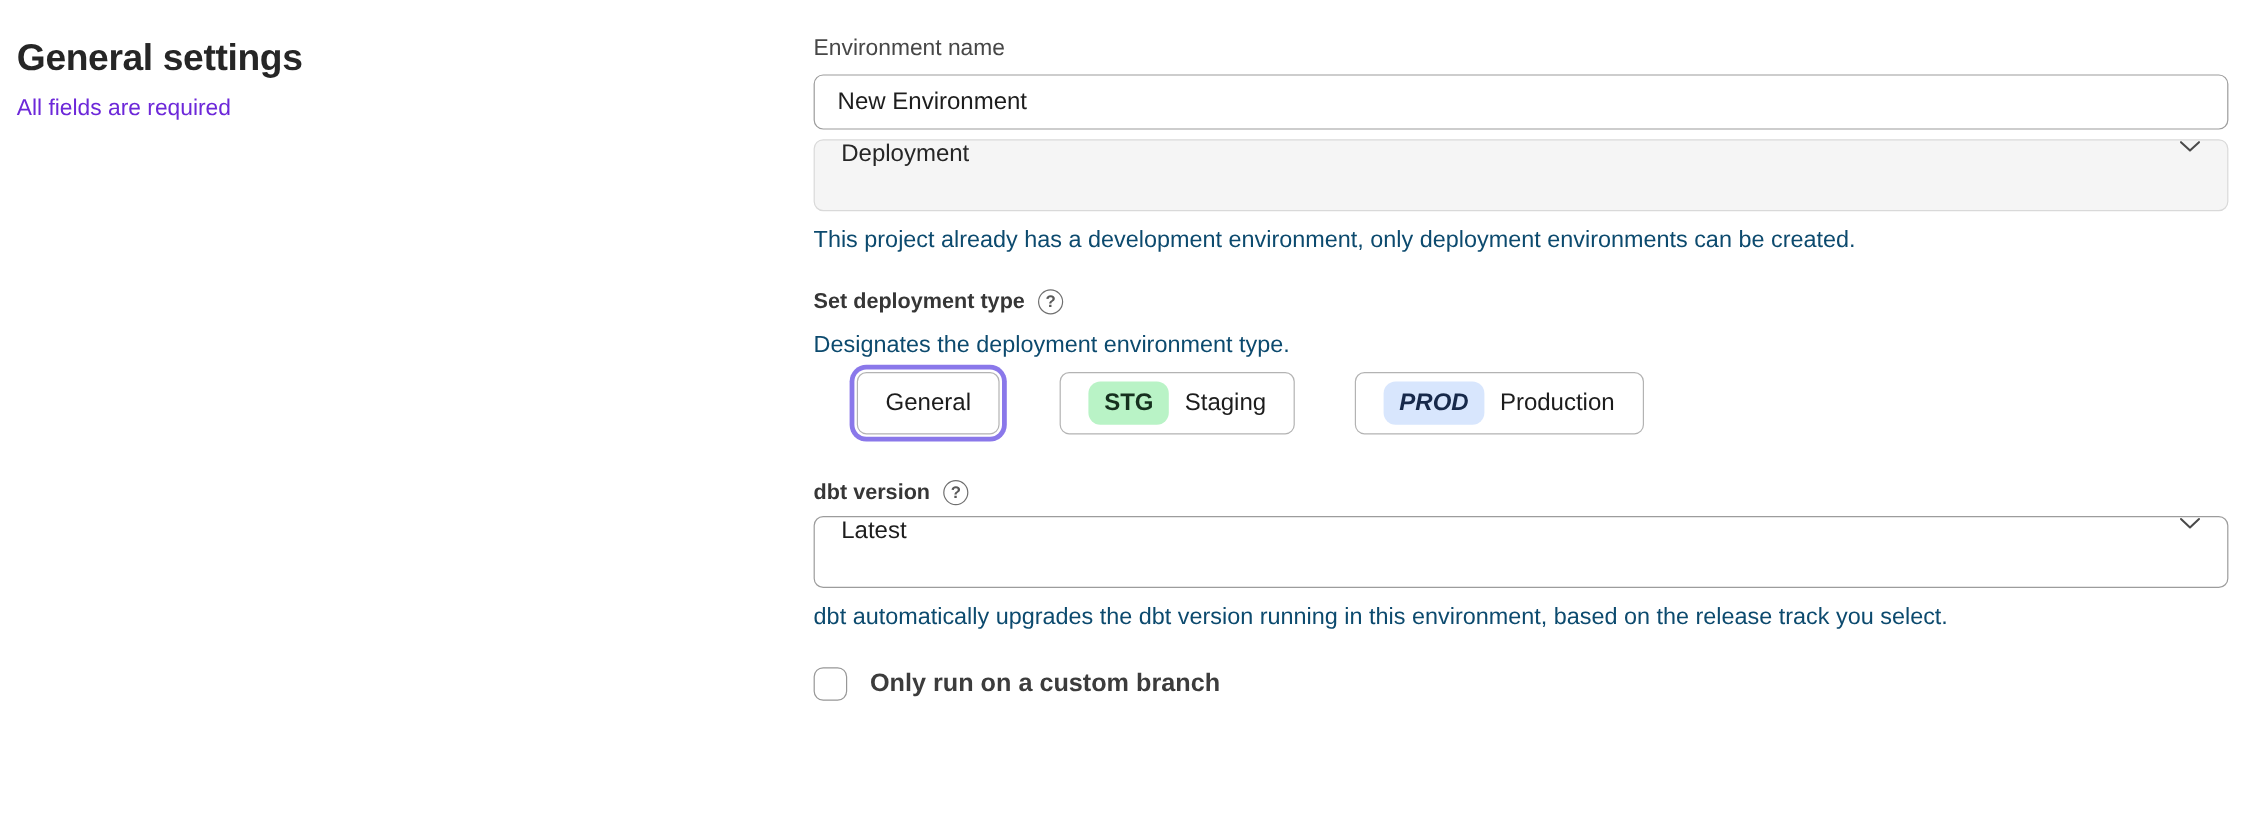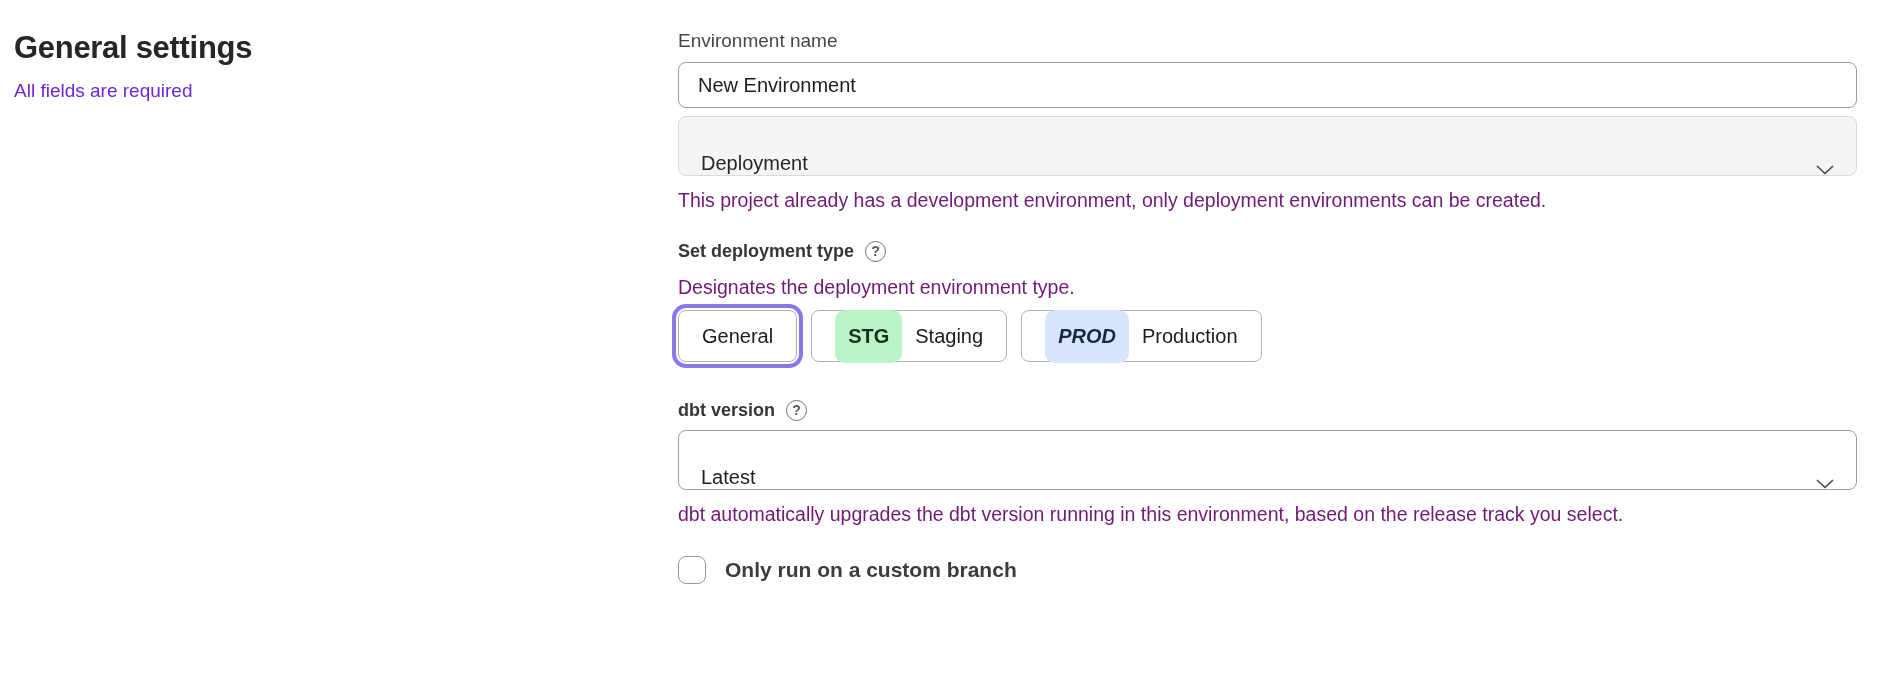--- a/index.html
+++ b/index.html
@@ -15,40 +15,40 @@
   .form-col { position:absolute; left:678px; top:30px; width:1179px; }
 
   .field-label { font-size:19px; font-weight:500; color:#474747; line-height:22px; }
   .field-label.disabled { color:#a7a7a7; }
 
   .text-input { display:block; width:100%; height:46px; margin-top:10px;
     border:1px solid #9c9c9c; border-radius:8px; padding:0 19px;
     font-family:"Liberation Sans",sans-serif; font-size:20px; color:#1d1d1d; background:#fff; outline:none; }
 
   .select { width:100%; height:60px; margin-top:8px; border:1px solid #9c9c9c; border-radius:8px;
-    padding:0 22px; display:flex; align-items:flex-end; justify-content:space-between;
+    padding:0 22px; display:flex; align-items:flex-start; justify-content:space-between;
     font-size:20px; color:#222222; background:#ffffff; cursor:pointer; }
   .select.disabled { background:#f5f5f5; border-color:#d9d9d9; cursor:default; }
 
-  .hint { font-size:19.5px; color:#701a75; margin-top:12px; line-height:24px; }
+  .hint { font-size:19.5px; color:#0c4a6e; margin-top:12px; line-height:24px; }
 
   .section-row { display:flex; align-items:center; gap:11px; margin-top:27px; }
   .section-label { font-size:18px; font-weight:700; color:#363636; line-height:24px; }
 
   .help-icon { width:21px; height:21px; border:1.5px solid #6f6f6f; border-radius:50%;
     display:inline-flex; align-items:center; justify-content:center;
     font-size:14px; font-weight:600; color:#595959; line-height:1; }
 
   .btn-row { display:flex; align-items:center; gap:14px; margin-top:11px; }
   .type-btn { height:52px; display:inline-flex; align-items:center; gap:13px; padding:0 23px;
     border:1px solid #b3b3b3; border-radius:8px; background:#ffffff;
-    font-family:"Liberation Sans",sans-serif; font-size:20px; color:#1c1c1c; cursor:pointer; }
+    font-family:"Liberation Sans",sans-serif; font-size:20px; color:#1c1c1c; cursor:pointer;margin-left:36px; }
   .type-btn.selected { box-shadow:0 0 0 2px #ffffff, 0 0 0 6px #8a78ea; }
 
-  .badge { height:53px; padding:0 13px; border-radius:10px; display:inline-flex; align-items:center;
+  .badge { height:36px; padding:0 13px; border-radius:10px; display:inline-flex; align-items:center;
     font-size:20px; font-weight:600; }
   .badge-stg  { background:#b9f3c6; color:#16301e; }
   .badge-prod { background:#d8e6fd; color:#17294a;font-style:italic; }
 
   .mt-lg { margin-top:36px; }
 
   .checkbox-row { margin-top:30px; display:flex; align-items:center; gap:19px; }
   .checkbox-box { width:28px; height:28px; border:1.5px solid #979797; border-radius:8px;
     background:#ffffff; cursor:pointer; flex:0 0 auto; }
   .checkbox-label { font-size:21px; font-weight:600; color:#3c3c3c; }

